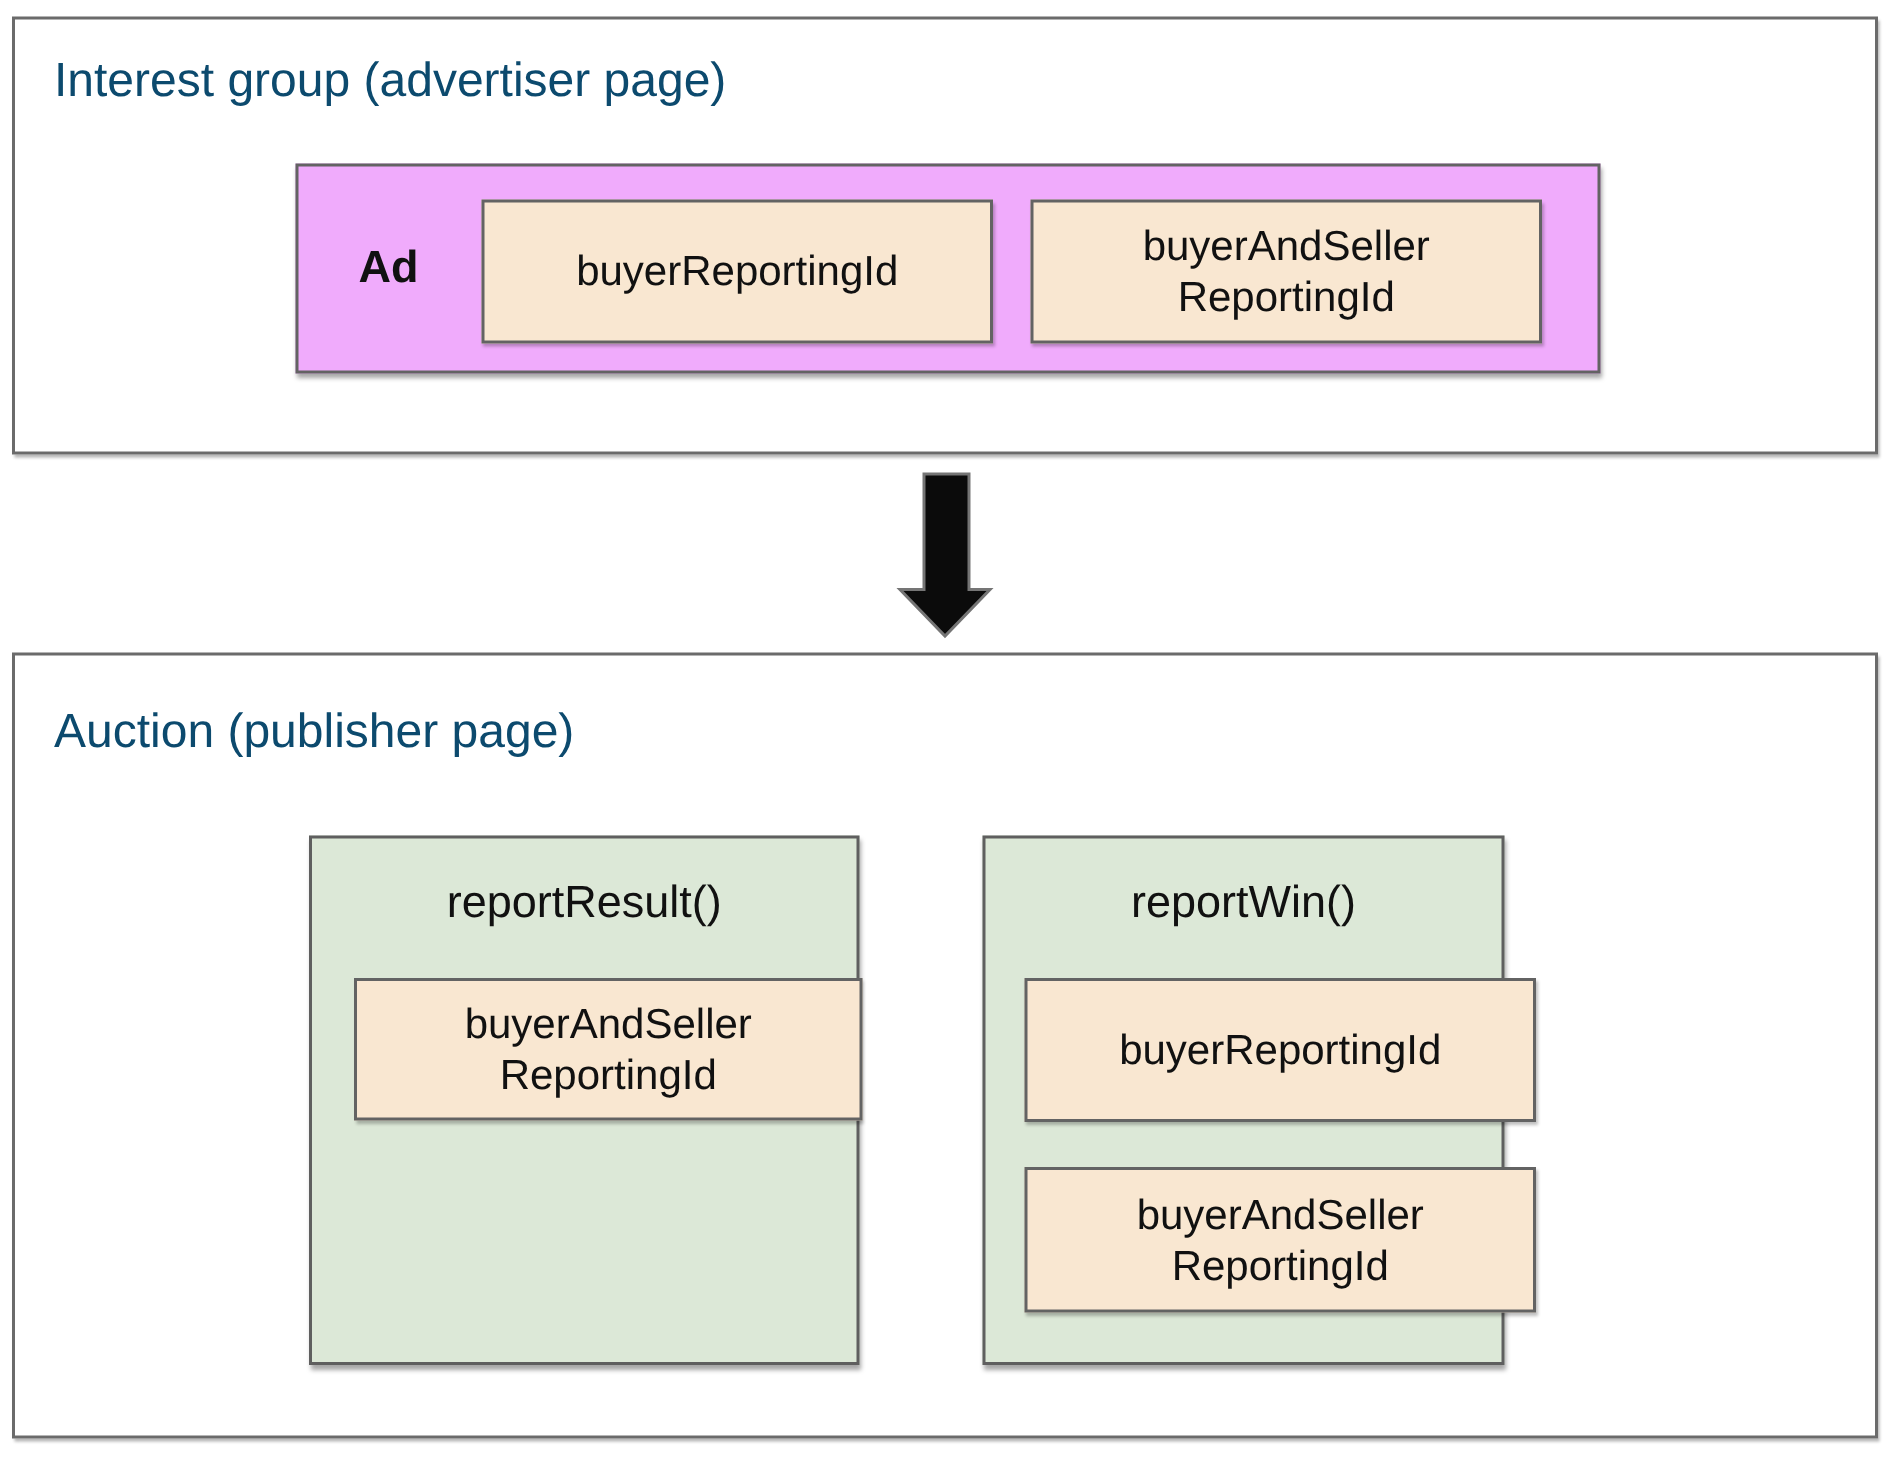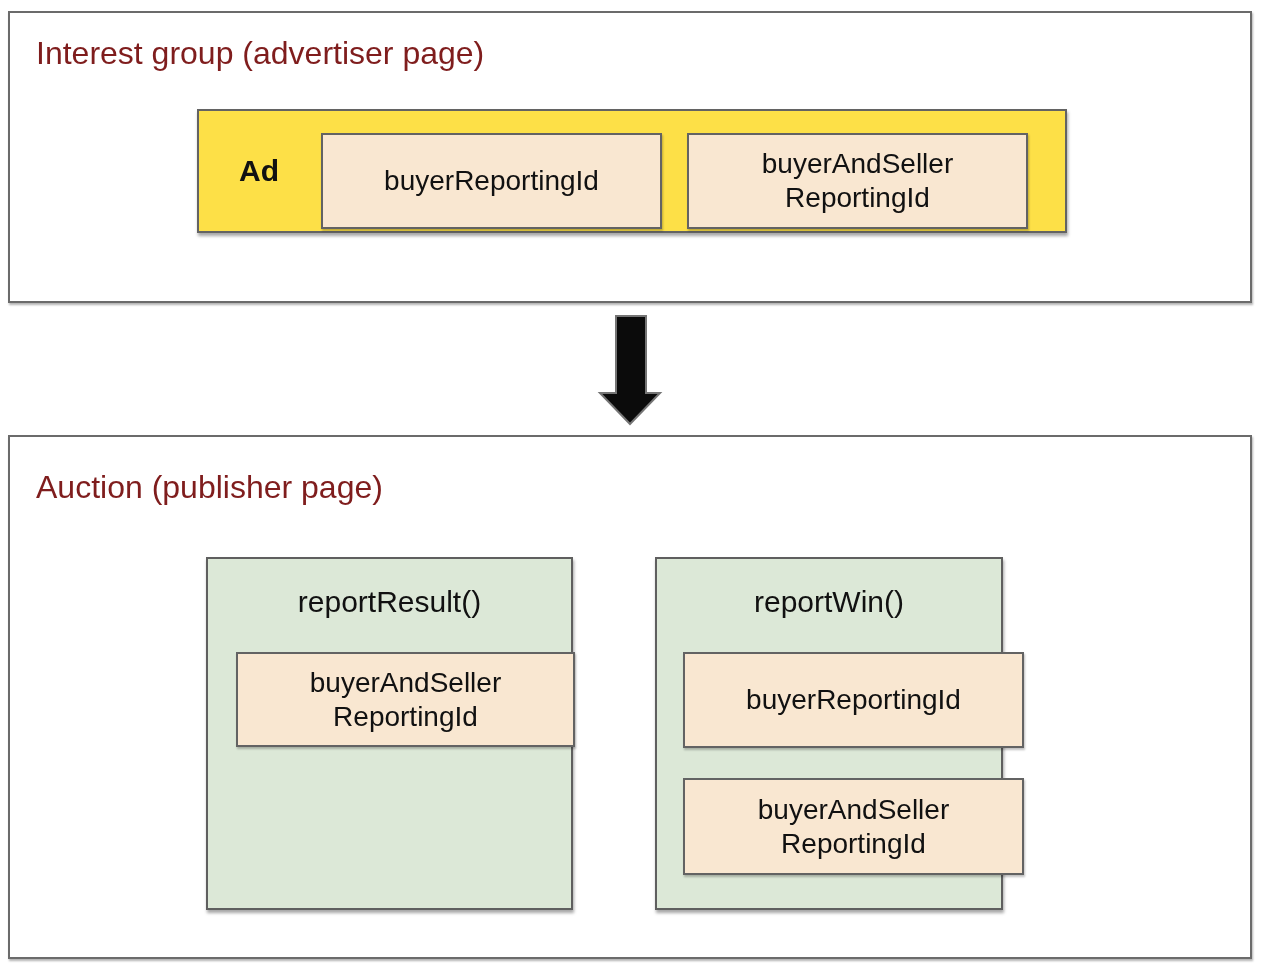--- a/index.html
+++ b/index.html
@@ -25,33 +25,33 @@
     box-sizing: border-box;
     box-shadow: 1px 2px 2px rgba(0,0,0,0.30);
   }
   .section.top { top: 11px; height: 292px; }
   .section.bottom { top: 435px; height: 524px; }
   .section-title {
     position: absolute;
     left: 26px;
     font-size: 32px;
     line-height: 1.25;
-    color: #7f1d1d;
+    color: #0c4a6e;
     white-space: nowrap;
   }
   .section.top .section-title { top: 20px; }
   .section.bottom .section-title { top: 30px; }
 
   .ad-box {
     position: absolute;
     left: 187px;  
     top: 96px;    
     width: 870px;
-    height: 124px;
-    background: #fde047;
+    height: 140px;
+    background: #f0abfc;
     border: 2px solid #636363;
     box-sizing: border-box;
     box-shadow: 1px 3px 3px rgba(0,0,0,0.35);
   }
   .ad-label {
     position: absolute;
     left: 40px;
     top: 0;
     bottom: 0;
     display: flex;

